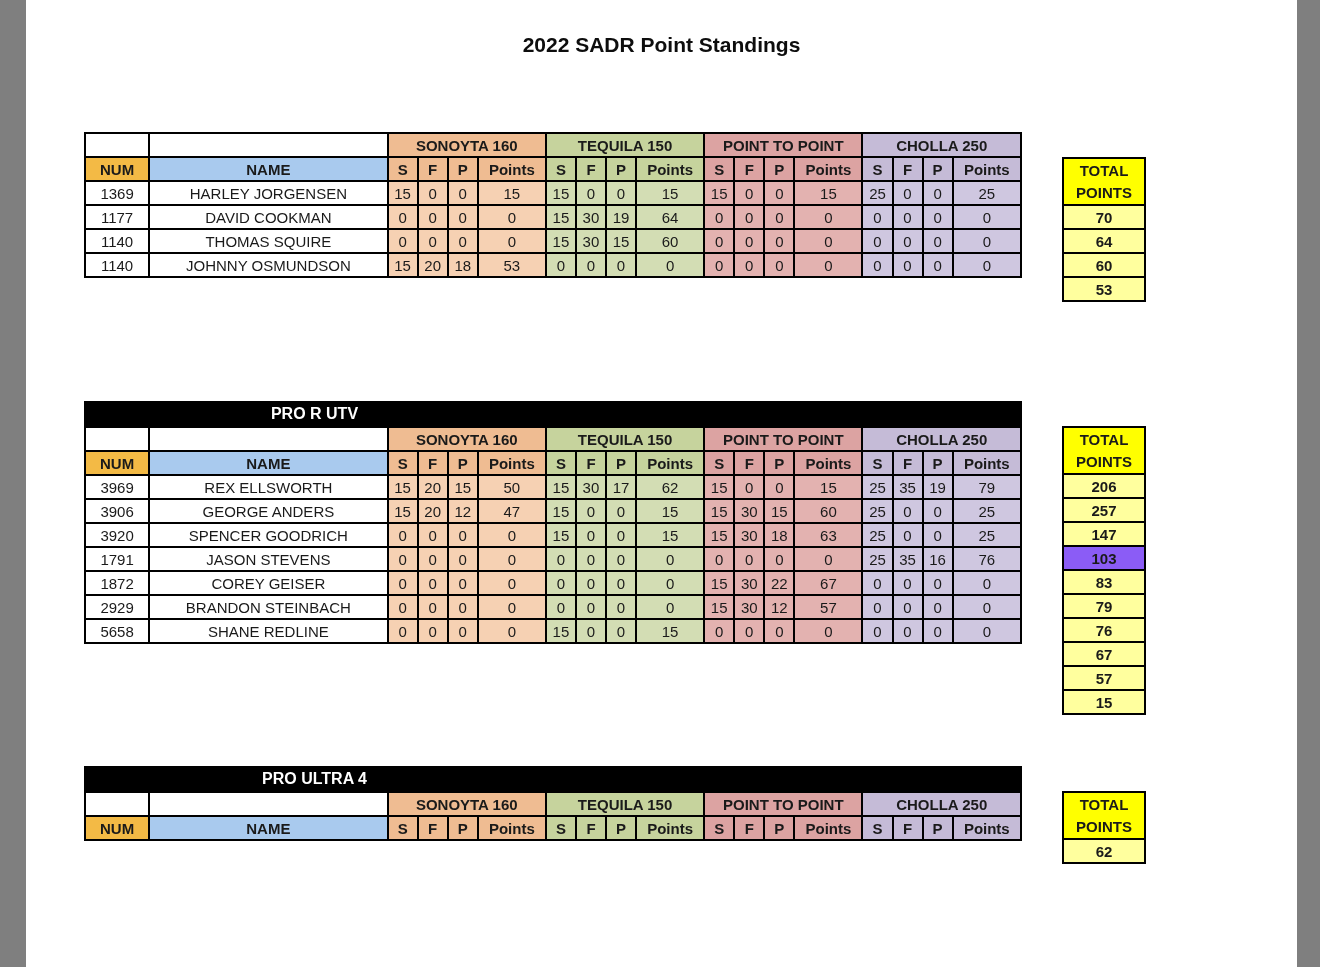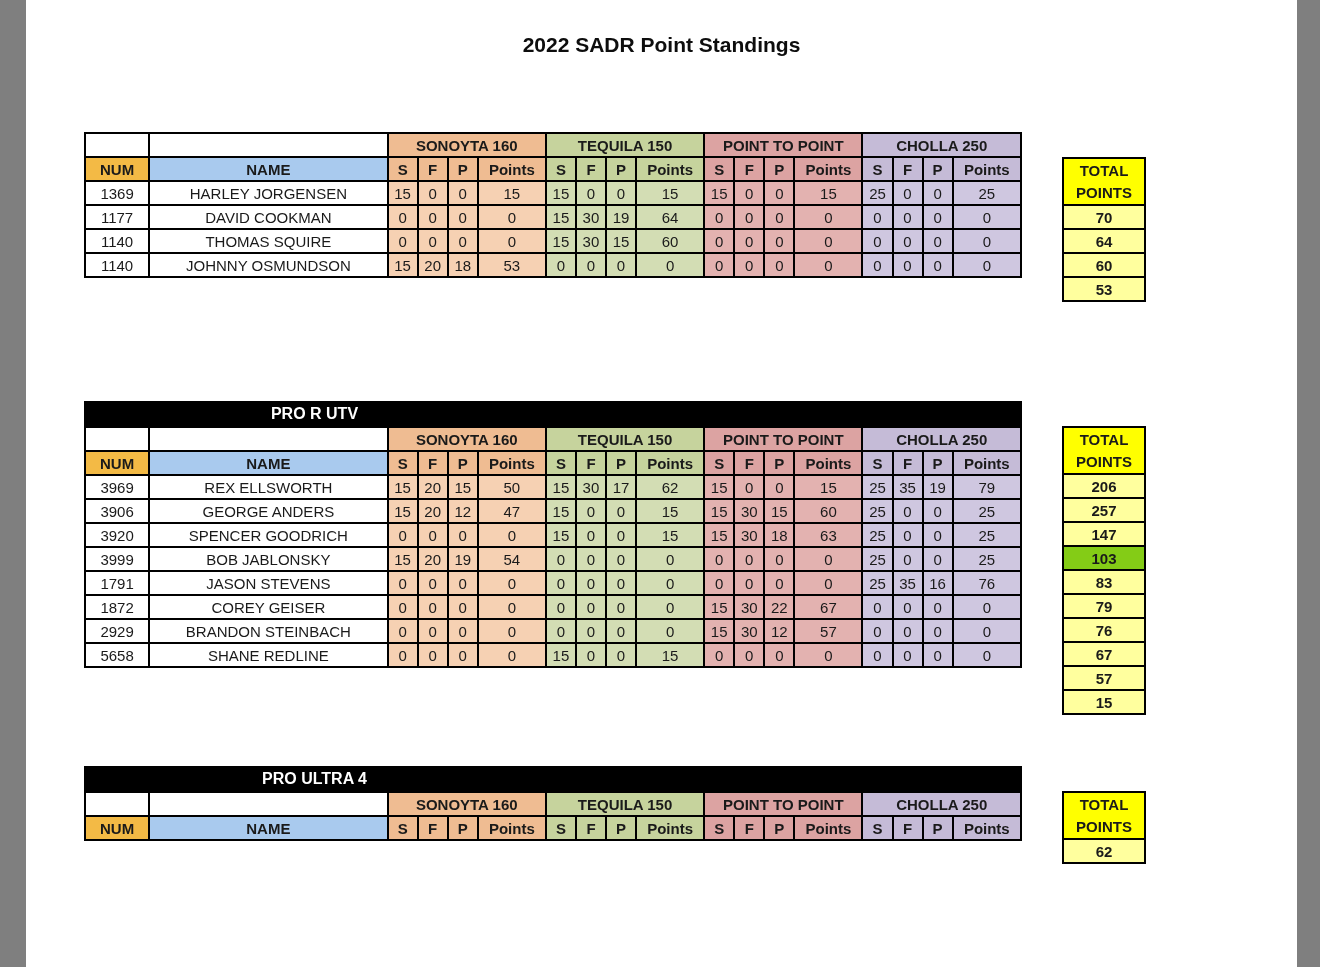--- a/index.html
+++ b/index.html
@@ -342,40 +342,20 @@
               <td style="background:#E3B2B0">15</td>
               <td style="background:#E3B2B0">30</td>
               <td style="background:#E3B2B0">18</td>
               <td class="points-cell" style="background:#E3B2B0">63</td>
               <td style="background:#CFC7E0">25</td>
               <td style="background:#CFC7E0">0</td>
               <td style="background:#CFC7E0">0</td>
               <td class="points-cell" style="background:#CFC7E0">25</td>
             </tr>
             <tr class="data-row">
-              <td>3999</td>
-              <td class="name-cell">BOB JABLONSKY</td>
-              <td style="background:#F6D1B3">15</td>
-              <td style="background:#F6D1B3">20</td>
-              <td style="background:#F6D1B3">19</td>
-              <td class="points-cell" style="background:#F6D1B3">54</td>
-              <td style="background:#D3DDB4">0</td>
-              <td style="background:#D3DDB4">0</td>
-              <td style="background:#D3DDB4">0</td>
-              <td class="points-cell" style="background:#D3DDB4">0</td>
-              <td style="background:#E3B2B0">0</td>
-              <td style="background:#E3B2B0">0</td>
-              <td style="background:#E3B2B0">0</td>
-              <td class="points-cell" style="background:#E3B2B0">0</td>
-              <td style="background:#CFC7E0">25</td>
-              <td style="background:#CFC7E0">0</td>
-              <td style="background:#CFC7E0">0</td>
-              <td class="points-cell" style="background:#CFC7E0">25</td>
-            </tr>
-            <tr class="data-row">
               <td>1791</td>
               <td class="name-cell">JASON STEVENS</td>
               <td style="background:#F6D1B3">0</td>
               <td style="background:#F6D1B3">0</td>
               <td style="background:#F6D1B3">0</td>
               <td class="points-cell" style="background:#F6D1B3">0</td>
               <td style="background:#D3DDB4">0</td>
               <td style="background:#D3DDB4">0</td>
               <td style="background:#D3DDB4">0</td>
               <td class="points-cell" style="background:#D3DDB4">0</td>
@@ -460,21 +440,21 @@
             <tr>
               <td class="total-cell" style="background:#FFFF9E">206</td>
             </tr>
             <tr>
               <td class="total-cell" style="background:#FFFF9E">257</td>
             </tr>
             <tr>
               <td class="total-cell" style="background:#FFFF9E">147</td>
             </tr>
             <tr>
-              <td class="total-cell" style="background:#84cc16">103</td>
+              <td class="total-cell" style="background:#8b5cf6">103</td>
             </tr>
             <tr>
               <td class="total-cell" style="background:#FFFF9E">83</td>
             </tr>
             <tr>
               <td class="total-cell" style="background:#FFFF9E">79</td>
             </tr>
             <tr>
               <td class="total-cell" style="background:#FFFF9E">76</td>
             </tr>

